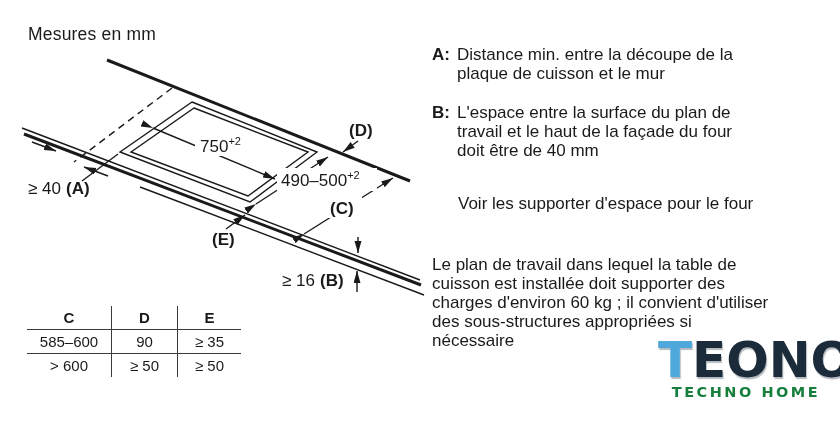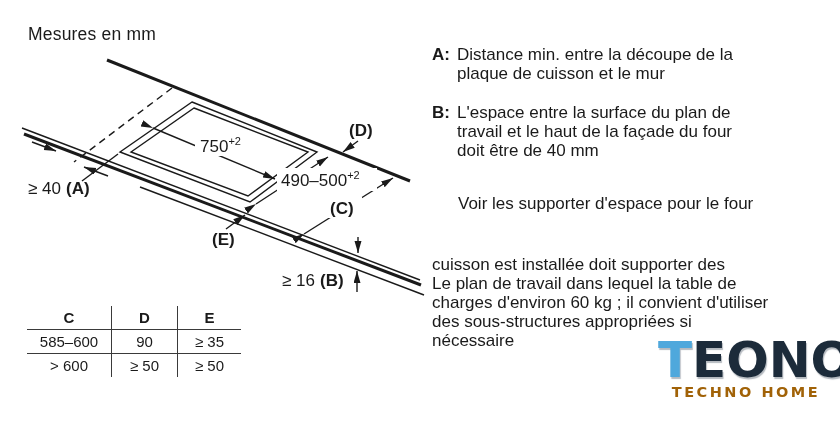--- a/index.html
+++ b/index.html
@@ -35,21 +35,21 @@
   
   .logo{position:absolute;left:658px;top:337px;width:176px;text-align:center;}
   .logo-word{
     font-family:"DejaVu Sans","Liberation Sans",sans-serif;font-weight:bold;
     font-size:50px;line-height:46px;color:#1c2b3a;letter-spacing:0px;
     text-shadow:1px 2px 1px rgba(120,130,140,0.55);
   }
   .logo-word .t{color:#4fa8dc;}
   .logo-tag{
     font-family:"DejaVu Sans","Liberation Sans",sans-serif;font-weight:bold;
-    font-size:14.5px;color:#a16207;letter-spacing:2.5px;margin-top:1px;white-space:nowrap;
+    font-size:14.5px;color:#15803d;letter-spacing:2.5px;margin-top:1px;white-space:nowrap;
   }
 </style>
 </head>
 <body>
 
 <div class="canvas">
 
   <div class="units">Mesures en mm</div>
 
   <svg class="diagram" width="430" height="310" viewBox="0 0 430 310">
@@ -115,22 +115,22 @@
     <div class="note" style="top:103px;">
       <div class="lbl">B:</div>
       <div>
         <div class="line">L'espace entre la surface du plan de</div>
         <div class="line">travail et le haut de la façade du four</div>
         <div class="line">doit être de 40 mm</div>
       </div>
     </div>
     <div class="see-note" style="top:194px;">Voir les supporter d'espace pour le four</div>
     <div class="load-note" style="top:255px;">
+      <div class="line">Le plan de travail dans lequel la table de</div>
       <div class="line">cuisson est installée doit supporter des</div>
-      <div class="line">Le plan de travail dans lequel la table de</div>
       <div class="line">charges d'environ 60 kg ; il convient d'utiliser</div>
       <div class="line">des sous-structures appropriées si</div>
       <div class="line">nécessaire</div>
     </div>
   </div>
 
   <div class="logo">
     <div class="logo-word"><span class="t">T</span><span>EONO</span></div>
     <div class="logo-tag">TECHNO HOME</div>
   </div>

